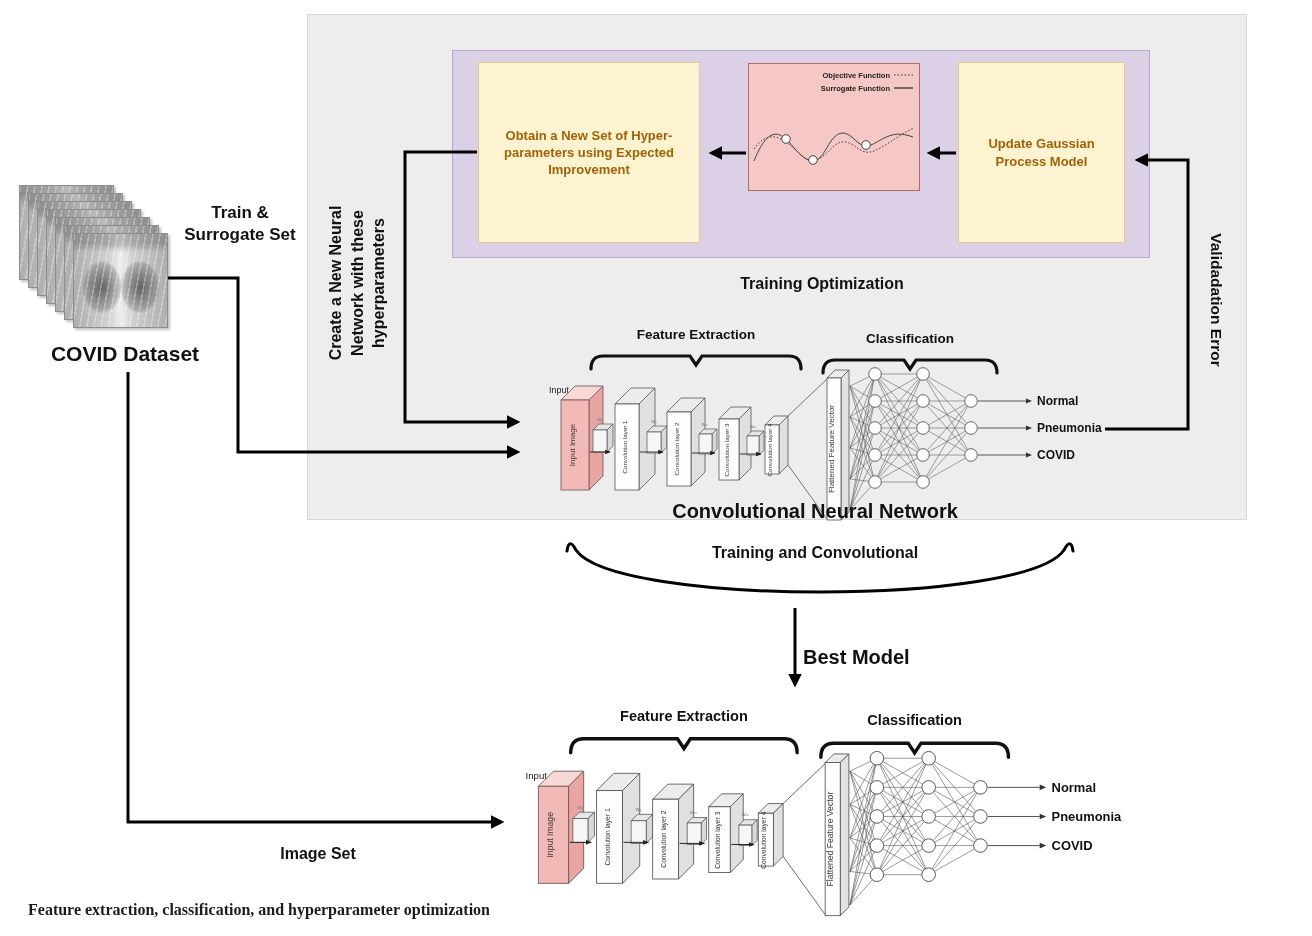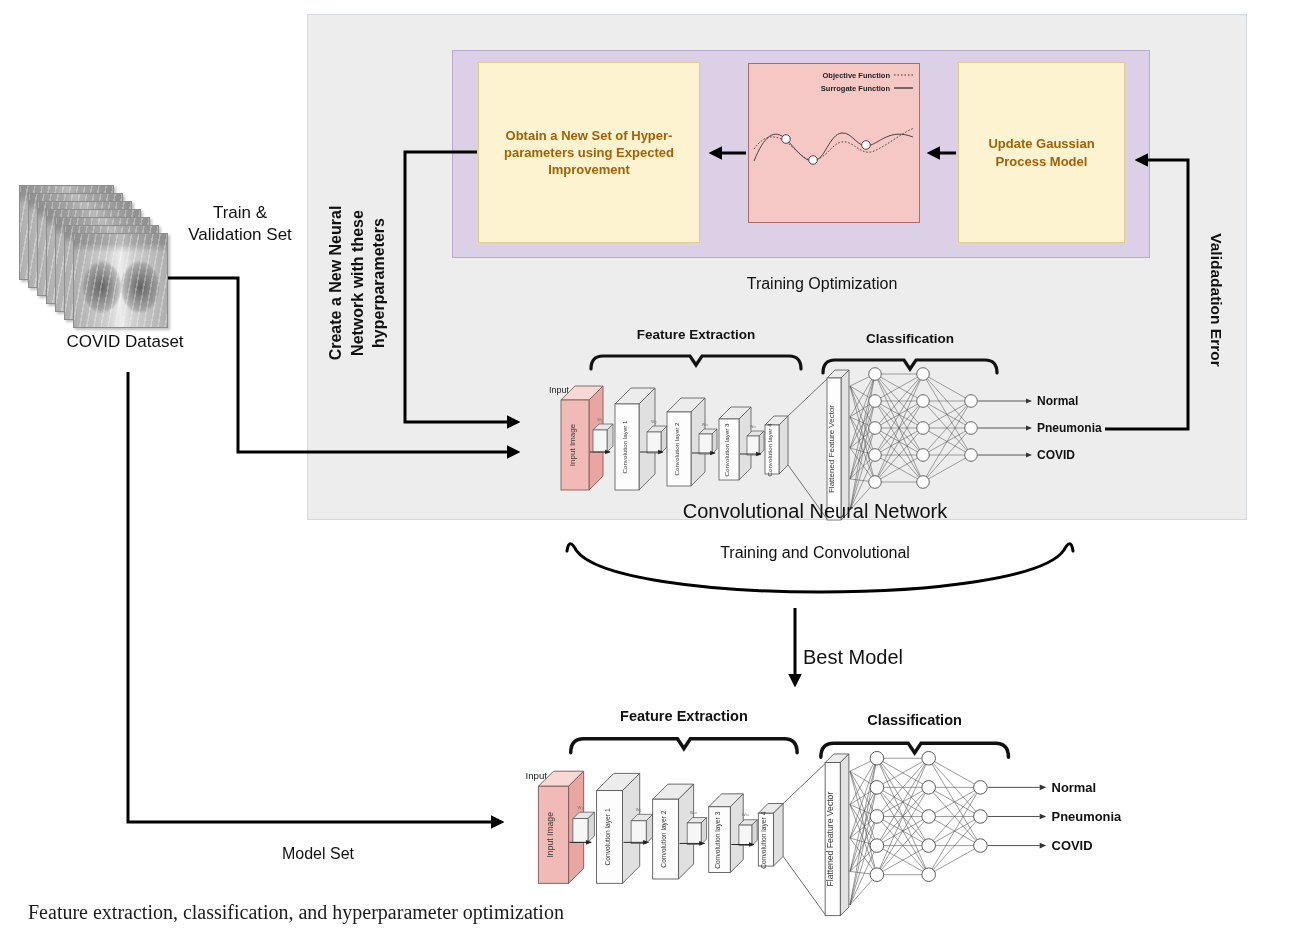--- a/index.html
+++ b/index.html
@@ -1,27 +1,27 @@
 <!DOCTYPE html>
 <html><head>
 <meta charset="utf-8">
 <style>
   html,body{margin:0;padding:0;background:#fff;}
   .page{position:relative;width:1312px;height:936px;background:#ffffff;
         font-family:"Liberation Sans","DejaVu Sans",sans-serif;overflow:hidden;}
-  .lbl{position:absolute;font-weight:normal;color:#111;text-align:center;line-height:1.32;}
+  .lbl{position:absolute;font-weight:bold;color:#111;text-align:center;line-height:1.32;}
   
   .gray-panel{position:absolute;left:307px;top:14px;width:940px;height:506px;
               background:#ededed;border:1px solid #d3d8de;box-sizing:border-box;}
   .purple-panel{position:absolute;left:452px;top:50px;width:698px;height:208px;
                 background:#dcd0e6;border:1px solid #b9a9cc;box-sizing:border-box;}
   .yellow-box{position:absolute;background:#fdf3d0;border:1px solid #dfcc8e;box-sizing:border-box;
               display:flex;align-items:center;justify-content:center;text-align:center;
               font-weight:bold;font-size:13px;line-height:1.33;color:#a16207;}
-  .pink-box{position:absolute;left:748px;top:63px;width:172px;height:160px;
+  .pink-box{position:absolute;left:748px;top:63px;width:172px;height:128px;
             background:#f5c7c5;border:1.5px solid #ad6a68;box-sizing:border-box;}
   
   .vlabel-left{position:absolute;left:357px;top:283px;transform:translate(-50%,-50%) rotate(-90deg);
                font-weight:bold;font-size:16px;color:#111;text-align:center;white-space:nowrap;line-height:1.35;}
   .vlabel-left span{display:block;}
   .vlabel-right{position:absolute;left:1216px;top:300px;transform:translate(-50%,-50%) rotate(90deg);
                 font-weight:bold;font-size:15.5px;color:#111;white-space:nowrap;}
   
   .xray-stack{position:absolute;left:19px;top:185px;width:150px;height:145px;}
   .xray{position:absolute;width:95px;height:95px;border:1px solid #8d8d8d;box-sizing:border-box;
@@ -39,43 +39,43 @@
   .sec-lbl{font-weight:bold;font-size:13.5px;fill:#111;text-anchor:middle;}
   .in-lbl{font-size:9px;fill:#222;}
   .rot-lbl{font-size:8px;fill:#3a3a3a;text-anchor:middle;}
   .cv-lbl{font-size:6.2px;fill:#333;text-anchor:middle;}
   .w-lbl{font-size:5px;fill:#777;text-anchor:middle;}
   .out-lbl{font-weight:bold;font-size:12px;fill:#111;}
   .thin-ar{stroke:#222;stroke-width:.9;}
   .tz{stroke:#555;stroke-width:.8;}
   .leg{font-weight:bold;font-size:7.5px;fill:#222;}
   .caption{position:absolute;left:28px;top:901px;font-family:"Liberation Serif","DejaVu Serif",serif;
-           font-size:20px;color:#1b1b1b;font-weight:normal;}
+           font-size:16px;color:#1b1b1b;font-weight:bold;}
 </style>
 </head>
 <body>
 
 <div class="page">
 
   <div class="xray-stack">
     <div class="xray" style="left:0;top:0"></div>
     <div class="xray" style="left:9px;top:8px"></div>
     <div class="xray" style="left:18px;top:16px"></div>
     <div class="xray" style="left:27px;top:24px"></div>
     <div class="xray" style="left:36px;top:32px"></div>
     <div class="xray" style="left:45px;top:40px"></div>
     <div class="xray" style="left:54px;top:48px"></div>
   </div>
 
   <div class="lbl" style="left:160px;top:202px;width:160px;font-size:17px">
     <span style="display:block">Train &amp;</span>
-    <span style="display:block">Validation Set</span>
+    <span style="display:block">Surrogate Set</span>
   </div>
 
-  <div class="lbl" style="left:45px;top:331px;width:160px;font-size:17px">COVID Dataset</div>
+  <div class="lbl" style="left:45px;top:340px;width:160px;font-size:21px">COVID Dataset</div>
 
   <div class="gray-panel"></div>
 
   <div class="purple-panel"></div>
 
   <div class="yellow-box" style="left:478px;top:62px;width:222px;height:181px;padding:0 10px">Obtain a New Set of Hyper-parameters using Expected Improvement</div>
 
   <div class="yellow-box" style="left:958px;top:62px;width:167px;height:181px;padding:0 26px">Update Gaussian Process Model</div>
 
   <div class="pink-box">
@@ -277,21 +277,21 @@
     <text x="532" y="110" class="out-lbl">Pneumonia</text>
     <text x="532" y="137" class="out-lbl">COVID</text>
   </svg>
 
   <div class="lbl" style="left:660px;top:498px;width:310px;font-size:20px">Convolutional Neural Network</div>
 
   <div class="lbl" style="left:685px;top:542px;width:260px;font-size:16px">Training and Convolutional</div>
 
   <div class="lbl" style="left:803px;top:644px;font-size:20px;white-space:nowrap;text-align:left">Best Model</div>
 
-  <div class="lbl" style="left:258px;top:843px;width:120px;font-size:16px">Model Set</div>
+  <div class="lbl" style="left:258px;top:843px;width:120px;font-size:16px">Image Set</div>
 
   <svg style="left:478px;top:702px" width="690" height="216" viewBox="0 0 640 200">
     <defs>
       <marker id="saB" viewBox="0 0 10 10" refX="9" refY="5" markerWidth="6" markerHeight="6" orient="auto">
         <path d="M0 1L10 5L0 9z" fill="#222"></path>
       </marker>
     </defs>
     <path class="brk" d="M86 47 Q86 34 98 34 L185 34 L191 43 L197 34 L284 34 Q296 34 296 47"></path>
     <text x="191" y="17" class="sec-lbl">Feature Extraction</text>
     <path class="brk" d="M318 51 Q318 38 330 38 L399 38 L405 47 L411 38 L480 38 Q492 38 492 51"></path>

